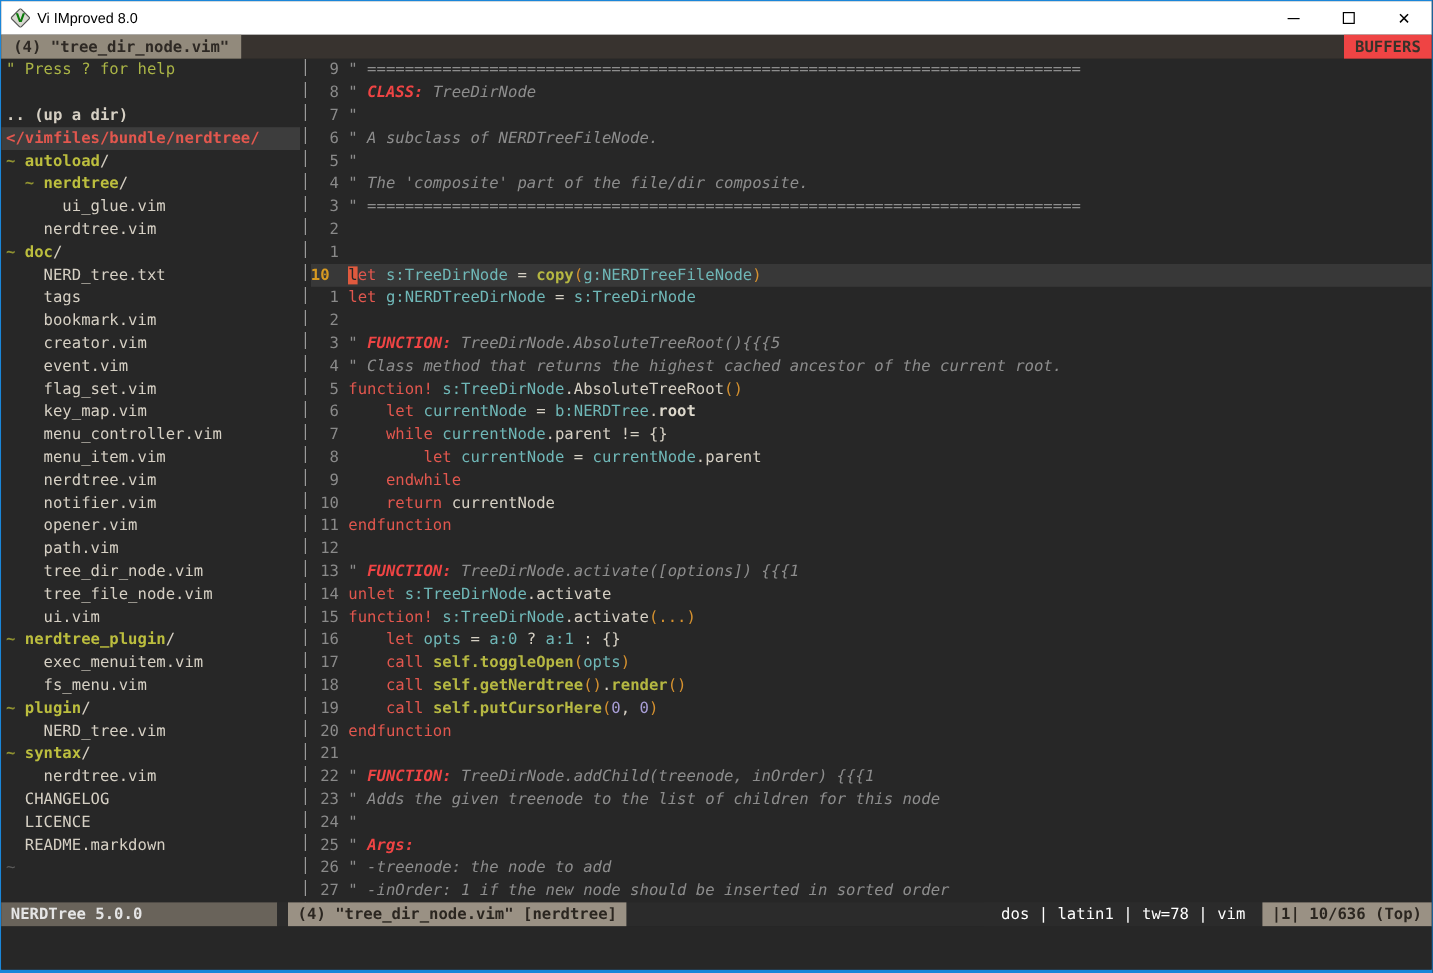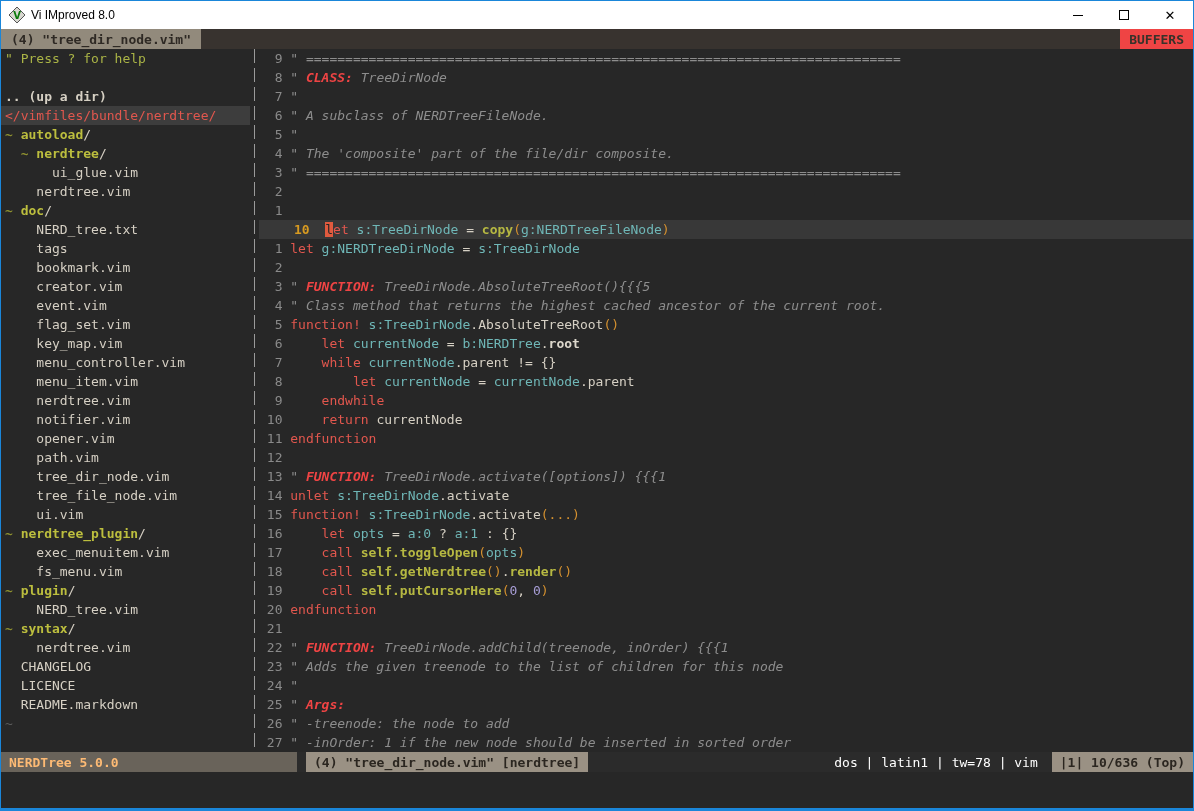--- a/index.html
+++ b/index.html
@@ -31,49 +31,49 @@
   
   .main{ height:703px; flex:0 0 auto; display:flex; overflow:hidden; background:#272727; }
   .tree{ width:249px; flex:0 0 auto; overflow:hidden; font-size:13px; padding-left:4px; }
   .sep{ width:9px; flex:0 0 auto; position:relative; }
   .sep::before{ content:""; position:absolute; left:4px; top:0; bottom:0; width:1px;
     background:repeating-linear-gradient(180deg,#9a9a9a 0 14px, transparent 14px 19px); }
   .code{ flex:1; overflow:hidden; font-size:13px; }
 
   .row{ height:19px; line-height:19px; white-space:pre; }
   .tree .row.sel{ background:#3d3d3d; margin-left:-4px; padding-left:4px; }
-  .code .row.cl{ background:#383838;padding-left:35px; }
+  .code .row.cl{ background:#383838; }
 
   .ln{ display:inline-block; width:3ch; text-align:right; margin-right:1ch; color:#8a8a8a; }
   .lnc{ text-align:left; color:#d79a21; font-weight:bold; }
 
   
   .sg-k{ color:#e2574e; }
   .sg-i{ color:#6fb7b7; }
   .sg-f{ color:#b6b842; font-weight:bold; }
   .sg-p{ color:#d5912f; }
   .sg-n{ color:#a89ed6; }
   .sg-t{ color:#d6d0c4; }
   .sg-tb{ color:#ddd8cc; font-weight:bold; }
   .sg-c{ color:#8d8d8d; font-style:italic; }
   .sg-cb{ color:#ef4444; font-style:italic; font-weight:bold; }
   .sg-cur{ background:#e05a3e; color:#262626; }
 
   
   .sg-h{ color:#aab446; }
   .sg-b{ color:#d6d0c4; font-weight:bold; }
-  .sg-r{ color:#e2574e; }
+  .sg-r{ color:#e2574e;font-weight:bold; }
   .sg-d{ color:#bcbe3e; font-weight:bold; }
   .sg-td{ color:#8f9130; font-weight:bold; }
   .sg-fl{ color:#d6d0c4; }
   .sg-x{ color:#5a5a5a; }
 
   
   .statusline{ height:20px; flex:0 0 auto; display:flex; align-items:stretch; font-size:13px; font-weight:bold; background:#2b2b2b; }
-  .st-tree{ width:296px; flex:0 0 auto; background:#69635a; color:#fdba74; padding:4px 8px; display:flex; align-items:center; white-space:pre; }
+  .st-tree{ width:230px; flex:0 0 auto; background:#69635a; color:#e5e5e5; padding:4px 8px; display:flex; align-items:center; white-space:pre; }
   .st-gap{ width:9px; flex:0 0 auto; background:#2b2b2b; }
   .st-file{ background:#9a9184; color:#2b2620; padding:0 8px; display:flex; align-items:center; white-space:pre; }
   .st-mid{ flex:1; }
   .st-format{ background:#2b2b2b; color:#ffffff; display:flex; align-items:center; padding:0 14px; white-space:pre; font-weight:normal; }
   .st-pos{ background:#9a9184; color:#2b2620; padding:4px 8px; display:flex; align-items:center; white-space:pre; }
 
   
   .cmdline{ flex:1; background:#272727; }
 </style>
 </head>

